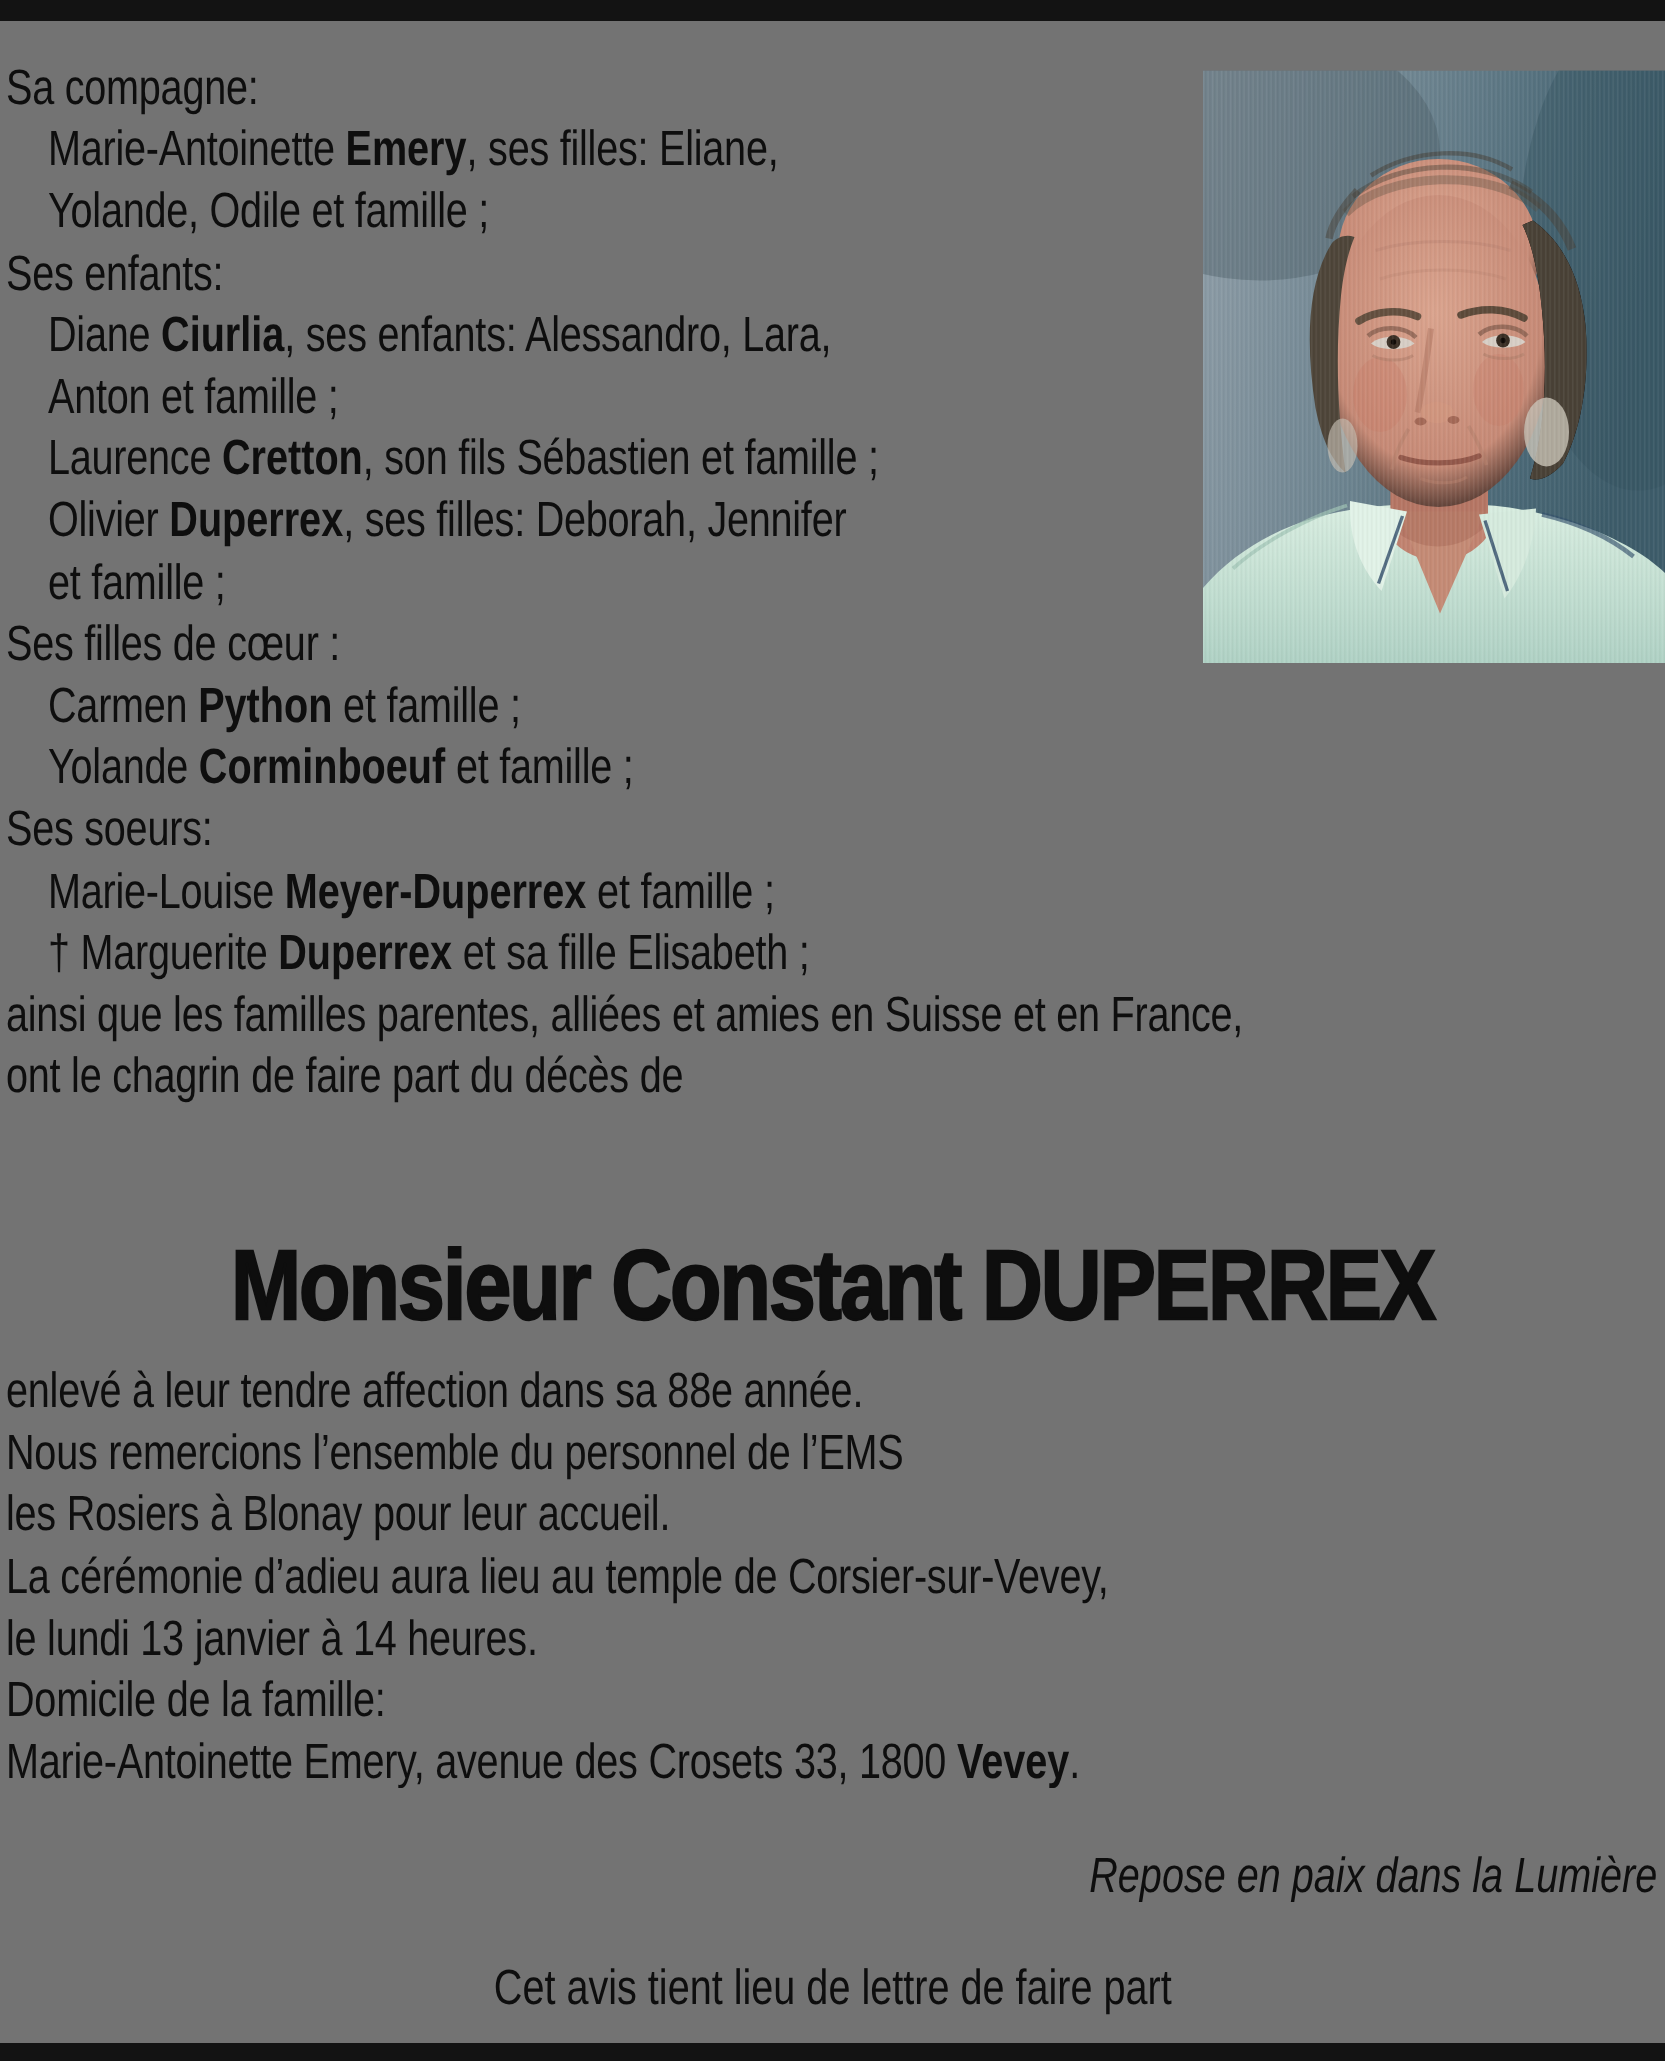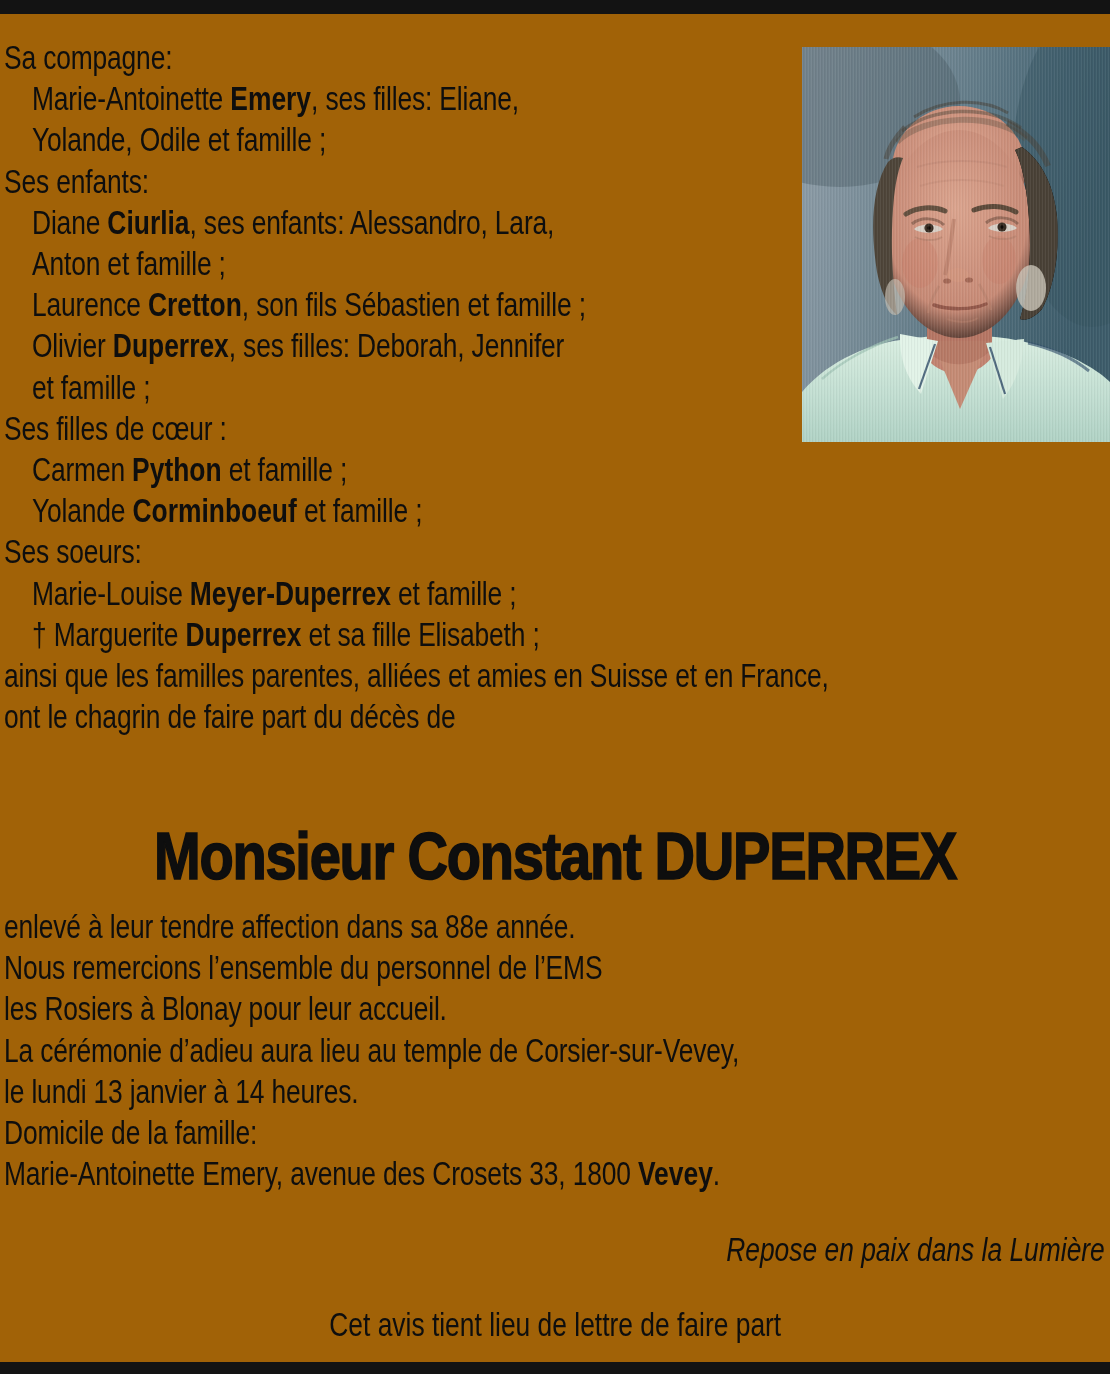--- a/index.html
+++ b/index.html
@@ -1,17 +1,17 @@
 <!DOCTYPE html>
 <html><head>
 <meta charset="utf-8">
 <style>
   html,body{margin:0;padding:0;background:#888;}
   .page{
-    position:relative;width:1110px;height:1374px;background:#a16207;
+    position:relative;width:1110px;height:1374px;background:#737373;
     overflow:hidden;color:#0e0e0e;
     font-family:"Liberation Sans","DejaVu Sans",sans-serif;
   }
   .bar{position:absolute;left:0;width:1110px;background:#131313;}
   .bar-top{top:0;height:14px;}
   .bar-bottom{top:1362px;height:12px;}
 
   
   .cond{transform:scaleX(0.8);transform-origin:0 0;width:1388px;}
   .block{position:absolute;left:0;font-size:33px;line-height:41.2px;letter-spacing:-0.2px;}

